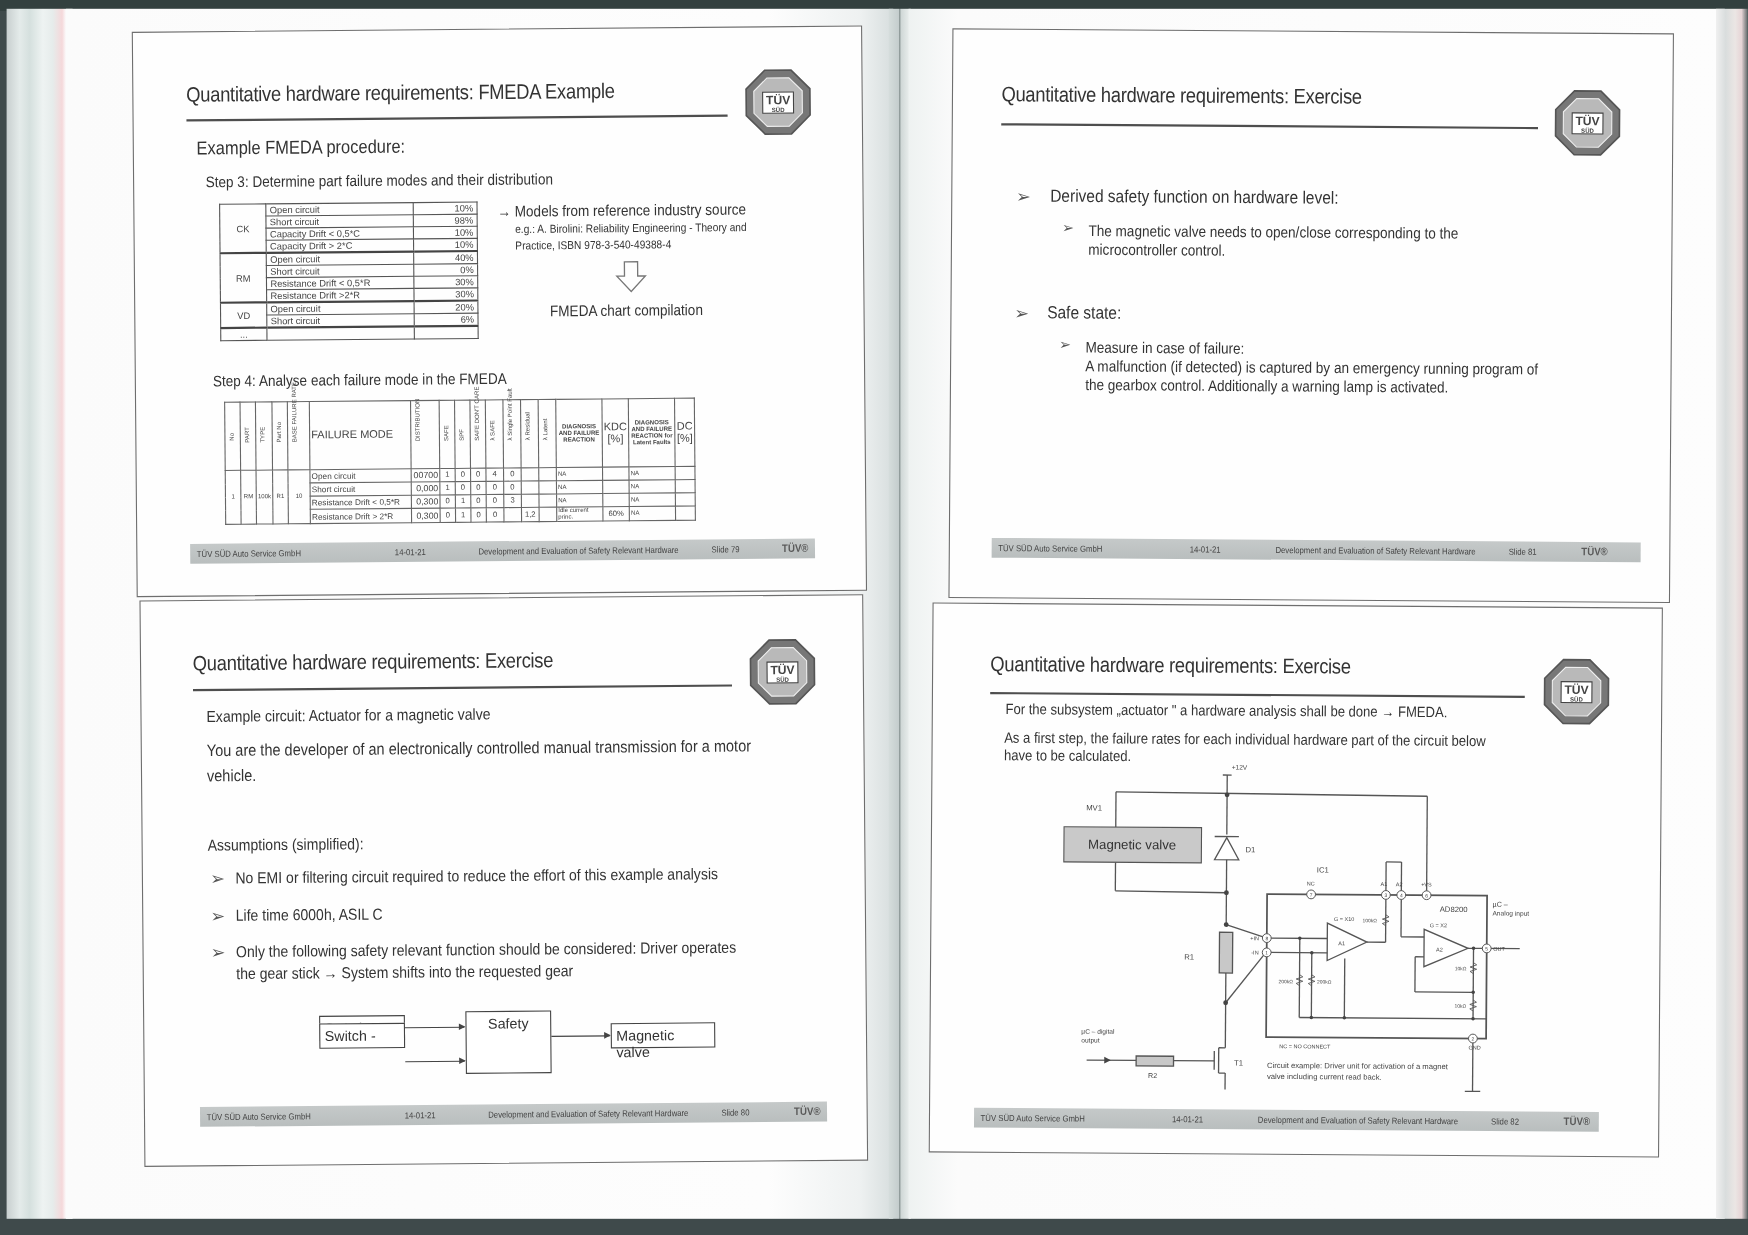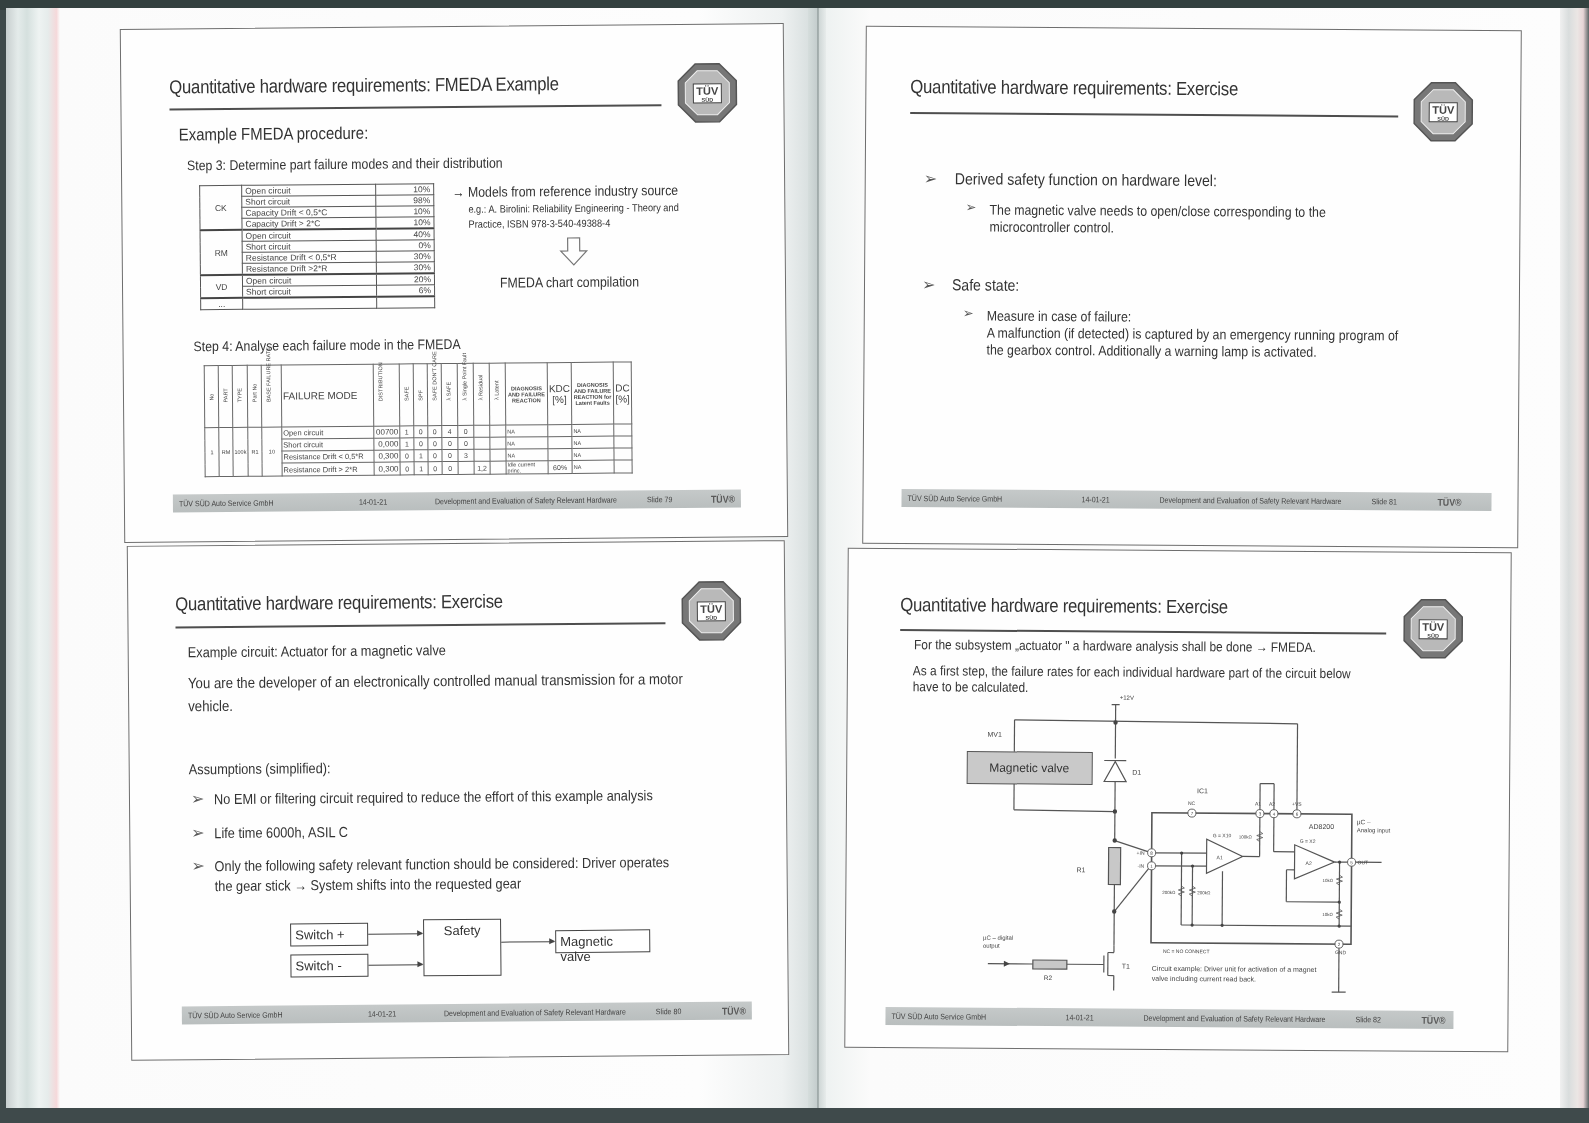--- a/index.html
+++ b/index.html
@@ -285,21 +285,21 @@
 
   <div class="bullet" style="left:61px; top:243px;">➢</div>
   <div class="txt cond" style="left:84px; top:245px; font-size:14.5px;">No EMI or filtering circuit required to reduce the effort of this example analysis</div>
   <div class="bullet" style="left:61px; top:277px;">➢</div>
   <div class="txt cond" style="left:84px; top:279px; font-size:14.5px;">Life time 6000h, ASIL C</div>
   <div class="bullet" style="left:61px; top:310px;">➢</div>
   <div class="txt cond" style="left:84px; top:312px; font-size:14.5px;">Only the following safety relevant function should be considered: Driver operates</div>
   <div class="txt cond" style="left:84px; top:332px; font-size:14.5px;">the gear stick → System shifts into the requested gear</div>
 
   <div class="blk" style="left:159px; top:378px; width:78px; height:23px;">Switch +</div>
-  <div class="blk" style="left:159px; top:409px; width:78px; height:23px;">Switch -</div>
+  <div class="blk" style="left:159px; top:385px; width:78px; height:23px;">Switch -</div>
   <div class="blk" style="left:292px; top:375px; width:78px; height:57px; text-align:center;"><span>Safety</span></div>
   <div class="blk" style="left:424px; top:387px; width:95px; height:23px;">Magnetic valve</div>
   <div class="arrow-line" style="left:237px; top:389px; width:54px;"></div>
   <div class="arrow-line" style="left:237px; top:420px; width:54px;"></div>
   <div class="arrow-line" style="left:370px; top:398px; width:53px;"></div>
 
   <div class="footer" style="left:50px; top:460px; width:570px;">
     <span style="left:6px;">TÜV SÜD Auto Service GmbH</span>
     <span style="left:186px;">14-01-21</span>
     <span style="left:262px;">Development and Evaluation of Safety Relevant Hardware</span>

